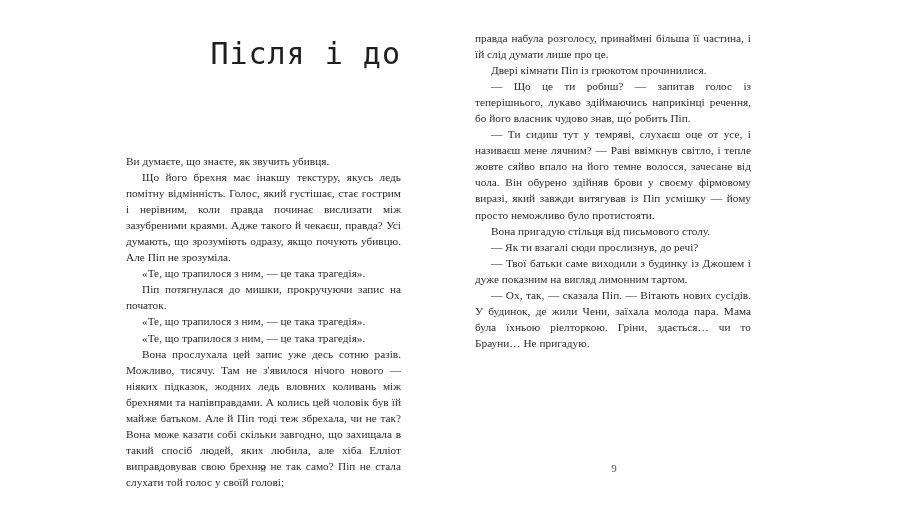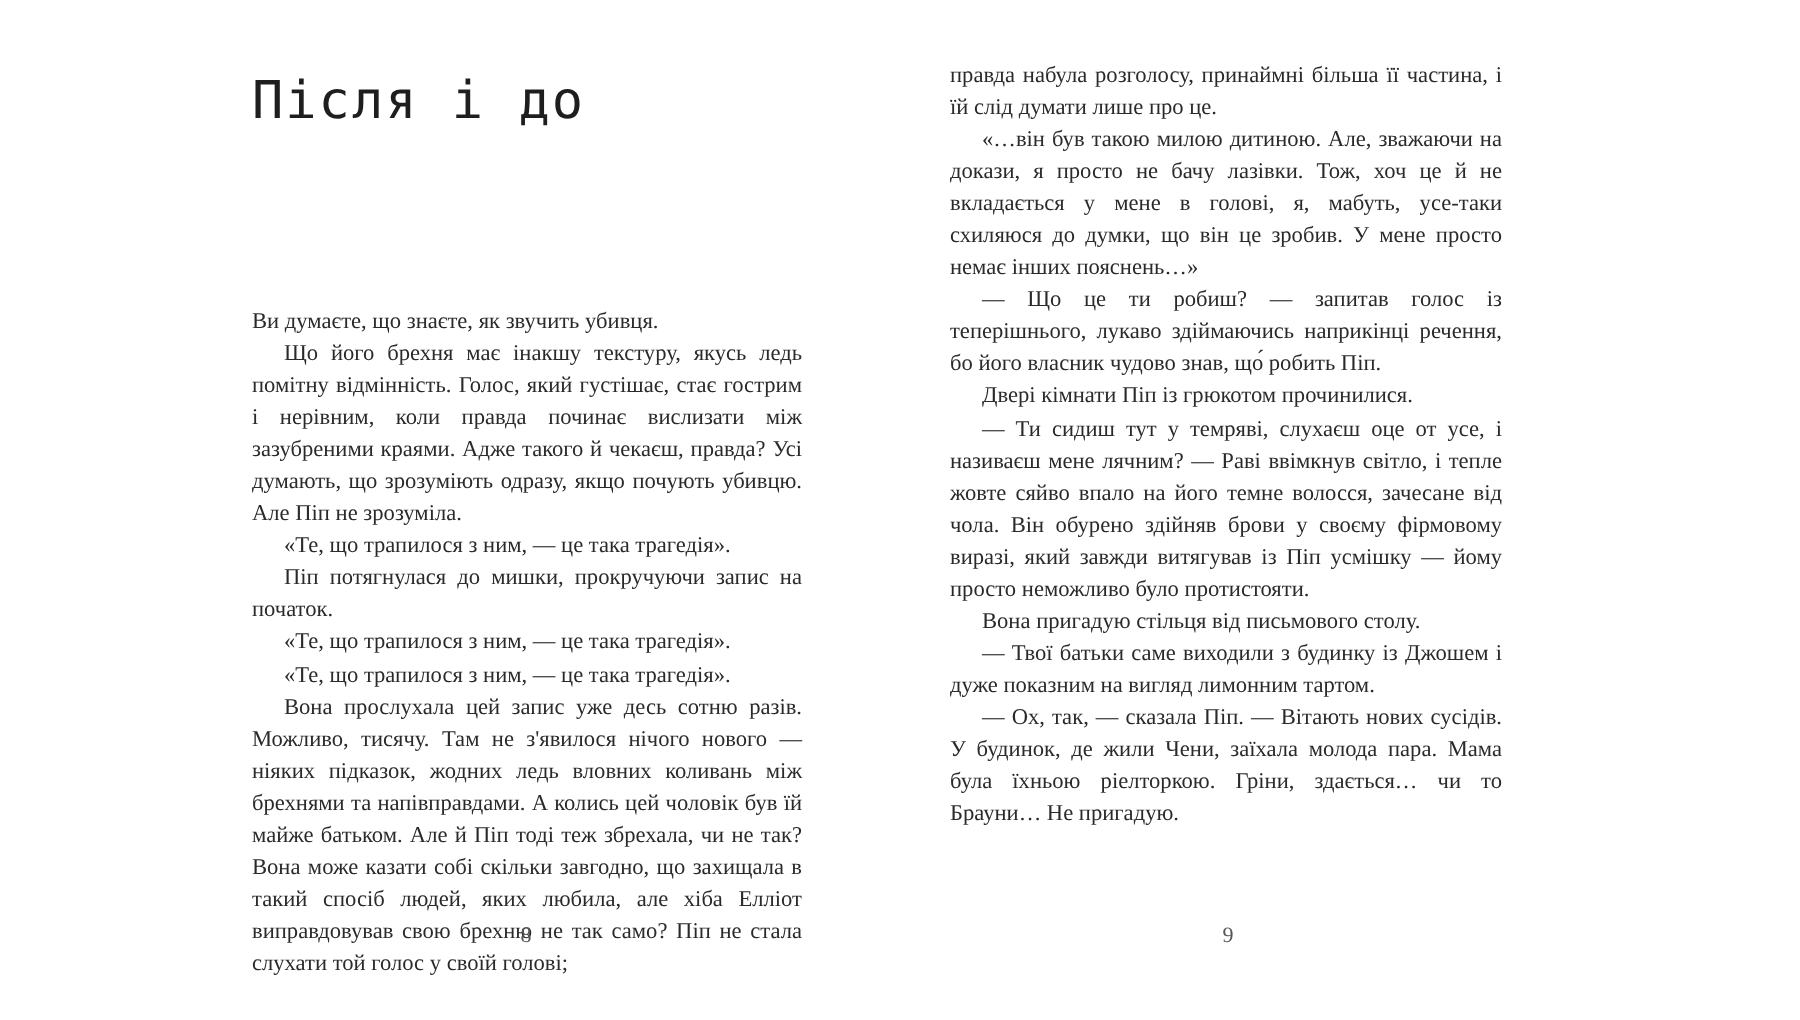--- a/index.html
+++ b/index.html
@@ -14,23 +14,23 @@
       line-height: 16.05px;
       color: #2a2a2a;
       text-align: justify;
     }
     .page-left .text-block { left: 126px; width: 275px; top: 153px; }
     .page-right .text-block { left: 49px; width: 276px; top: 30px; }
     .text-block p { margin: 0; text-indent: 16px; text-align-last: left; }
     .text-block p.noindent { text-indent: 0; }
     .chapter-title {
       position: absolute; left: 126px; width: 275px; top: 36px;
-      text-align: left;
+      text-align: right;
       font-family: "DejaVu Sans Mono", "Liberation Mono", monospace;
-      font-size: 26px; letter-spacing: 1px; color: #1e1e1e;
+      font-size: 30px; letter-spacing: 1px; color: #1e1e1e;
     }
     .page-number {
       position: absolute; top: 462px;
       font-family: "Liberation Serif", serif; font-size: 11px; color: #555;
       text-align: center; width: 20px;
     }
     .page-left .page-number { left: 253px; }
     .page-right .page-number { left: 178px; }
   </style>
 </head>
@@ -46,22 +46,22 @@
     <p>«Те, що трапилося з ним, — це така трагедія».</p>
     <p>«Те, що трапилося з ним, — це така трагедія».</p>
     <p>Вона прослухала цей запис уже десь сотню разів. Можливо, тисячу. Там не з'явилося нічого нового — ніяких підказок, жодних ледь вловних коливань між брехнями та напівправдами. А колись цей чоловік був їй майже батьком. Але й Піп тоді теж збрехала, чи не так? Вона може казати собі скільки завгодно, що захищала в такий спосіб людей, яких любила, але хіба Елліот виправдовував свою брехню не так само? Піп не стала слухати той голос у своїй голові;</p>
   </div>
   <div class="page-number">8</div>
 </div>
 
 <div class="page page-right">
   <div class="text-block">
     <p class="noindent">правда набула розголосу, принаймні більша її частина, і їй слід думати лише про це.</p>
-    <p>«…він був такою милою дитиною. Але, зважаючи на докази, я просто не бачу лазівки. Тож, хоч це й не вкладається у мене в голові, я, мабуть, усе-таки схиляюся до думки, що він це зробив. У мене просто немає інших пояснень…»</p>
+    <p>Двері кімнати Піп із грюкотом прочинилися.</p>
     <p>— Що це ти робиш? — запитав голос із теперішнього, лукаво здіймаючись наприкінці речення, бо його власник чудово знав, що́ робить Піп.</p>
-    <p>Двері кімнати Піп із грюкотом прочинилися.</p>
     <p>— Ти сидиш тут у темряві, слухаєш оце от усе, і називаєш мене лячним? — Раві ввімкнув світло, і тепле жовте сяйво впало на його темне волосся, зачесане від чола. Він обурено здійняв брови у своєму фірмовому виразі, який завжди витягував із Піп усмішку — йому просто неможливо було протистояти.</p>
     <p>Вона пригадую стільця від письмового столу.</p>
+    <p>— Як ти взагалі сюди прослизнув, до речі?</p>
     <p>— Твої батьки саме виходили з будинку із Джошем і дуже показним на вигляд лимонним тартом.</p>
     <p>— Ох, так, — сказала Піп. — Вітають нових сусідів. У будинок, де жили Чени, заїхала молода пара. Мама була їхньою ріелторкою. Гріни, здається… чи то Брауни… Не пригадую.</p>
   </div>
   <div class="page-number">9</div>
 </div>
 
 </body></html>

